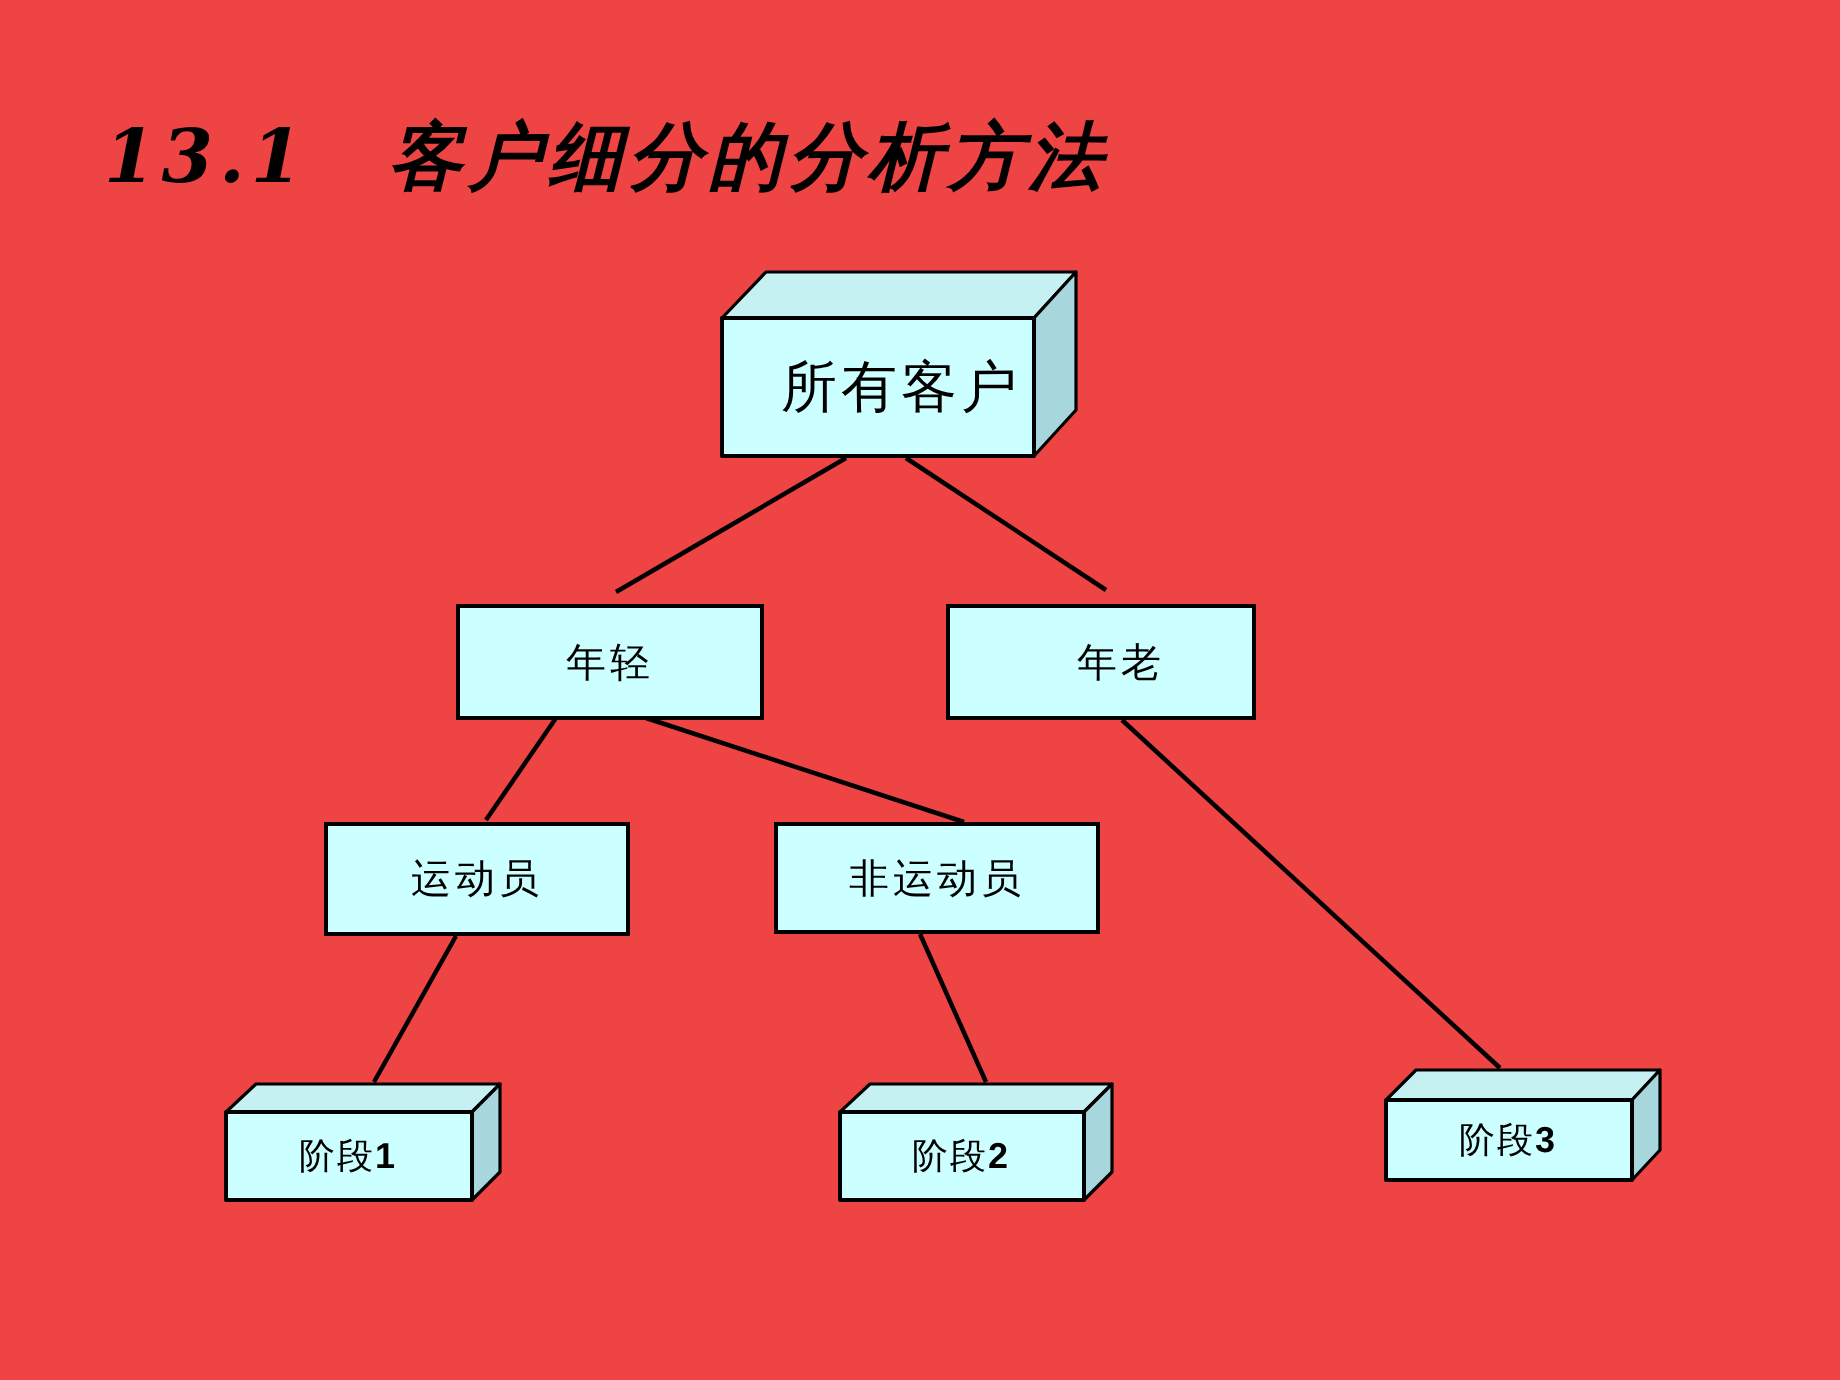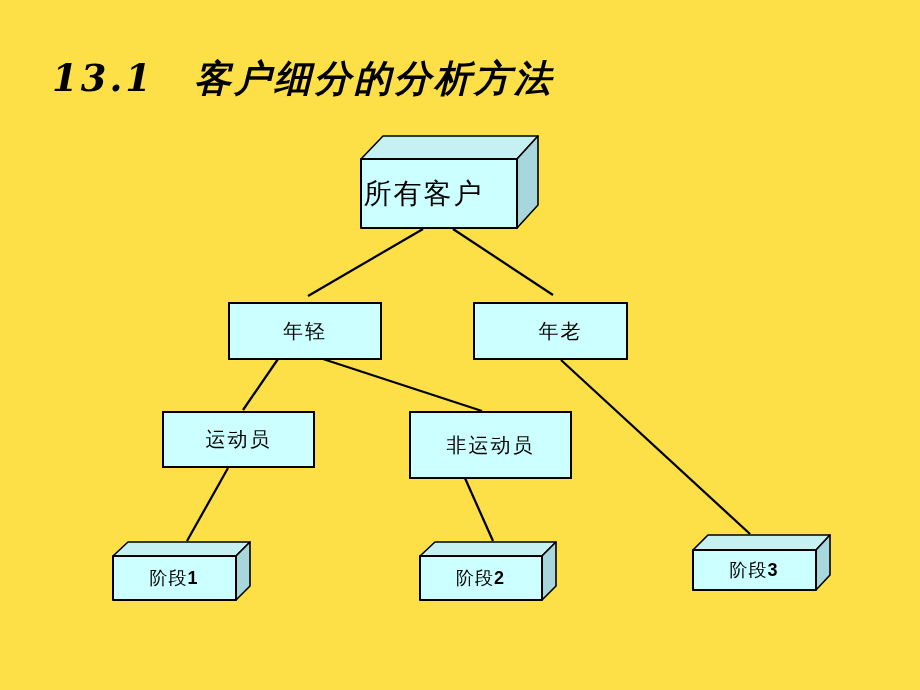--- a/index.html
+++ b/index.html
@@ -1,20 +1,20 @@
 <!DOCTYPE html>
 <html><head>
 <meta charset="utf-8">
 <style>
   html, body { margin: 0; padding: 0; background: #ffffff; }
   .slide {
     position: relative;
     width: 920px;
     height: 690px;
-    background: #fde047;
+    background: #ef4444;
     overflow: hidden;
     font-family: "Liberation Serif", serif;
     color: #000000;
   }
   .slide-title {
     position: absolute;
     left: 52px;
     top: 54px;
     font-size: 37px;
     font-weight: bold;
@@ -75,34 +75,34 @@
     <line x1="460" y1="467" x2="493" y2="541"></line>
     <line x1="561" y1="360" x2="750" y2="534"></line>
   </svg>
 
   <div class="node" style="left:360px; top:135px; width:179px; height:94px;">
     <svg class="cube-svg" width="179" height="94">
       <polygon class="cube-face-top" points="1,24 23,1 178,1 157,24"></polygon>
       <polygon class="cube-face-side" points="157,24 178,1 178,70 157,93"></polygon>
       <polygon class="cube-face-front" points="1,24 157,24 157,93 1,93"></polygon>
     </svg>
-    <span class="cube-label cube-label-lg" style="left:0; top:24px; width:127px; height:69px;">所有客户</span>
+    <span class="cube-label cube-label-lg" style="left:0; top:24px; width:127px; height:69px;padding-left:27px;">所有客户</span>
   </div>
 
   <div class="node node-rect" style="left:228px; top:302px; width:154px; height:58px;">
     <span>年轻</span>
   </div>
   <div class="node node-rect" style="left:473px; top:302px; width:155px; height:58px;padding-left:20px;">
     <span>年老</span>
   </div>
 
   <div class="node node-rect" style="left:162px; top:411px; width:153px; height:57px;">
     <span>运动员</span>
   </div>
-  <div class="node node-rect" style="left:387px; top:411px; width:163px; height:68px;margin-left:22px;">
+  <div class="node node-rect" style="left:387px; top:411px; width:163px; height:56px;">
     <span>非运动员</span>
   </div>
 
   <div class="node" style="left:112px; top:541px; width:139px; height:60px;">
     <svg class="cube-svg" width="139" height="60">
       <polygon class="cube-face-top" points="1,15 16,1 138,1 124,15"></polygon>
       <polygon class="cube-face-side" points="124,15 138,1 138,45 124,59"></polygon>
       <polygon class="cube-face-front" points="1,15 124,15 124,59 1,59"></polygon>
     </svg>
     <span class="cube-label cube-label-sm" style="left:0; top:15px; width:124px; height:44px;">

